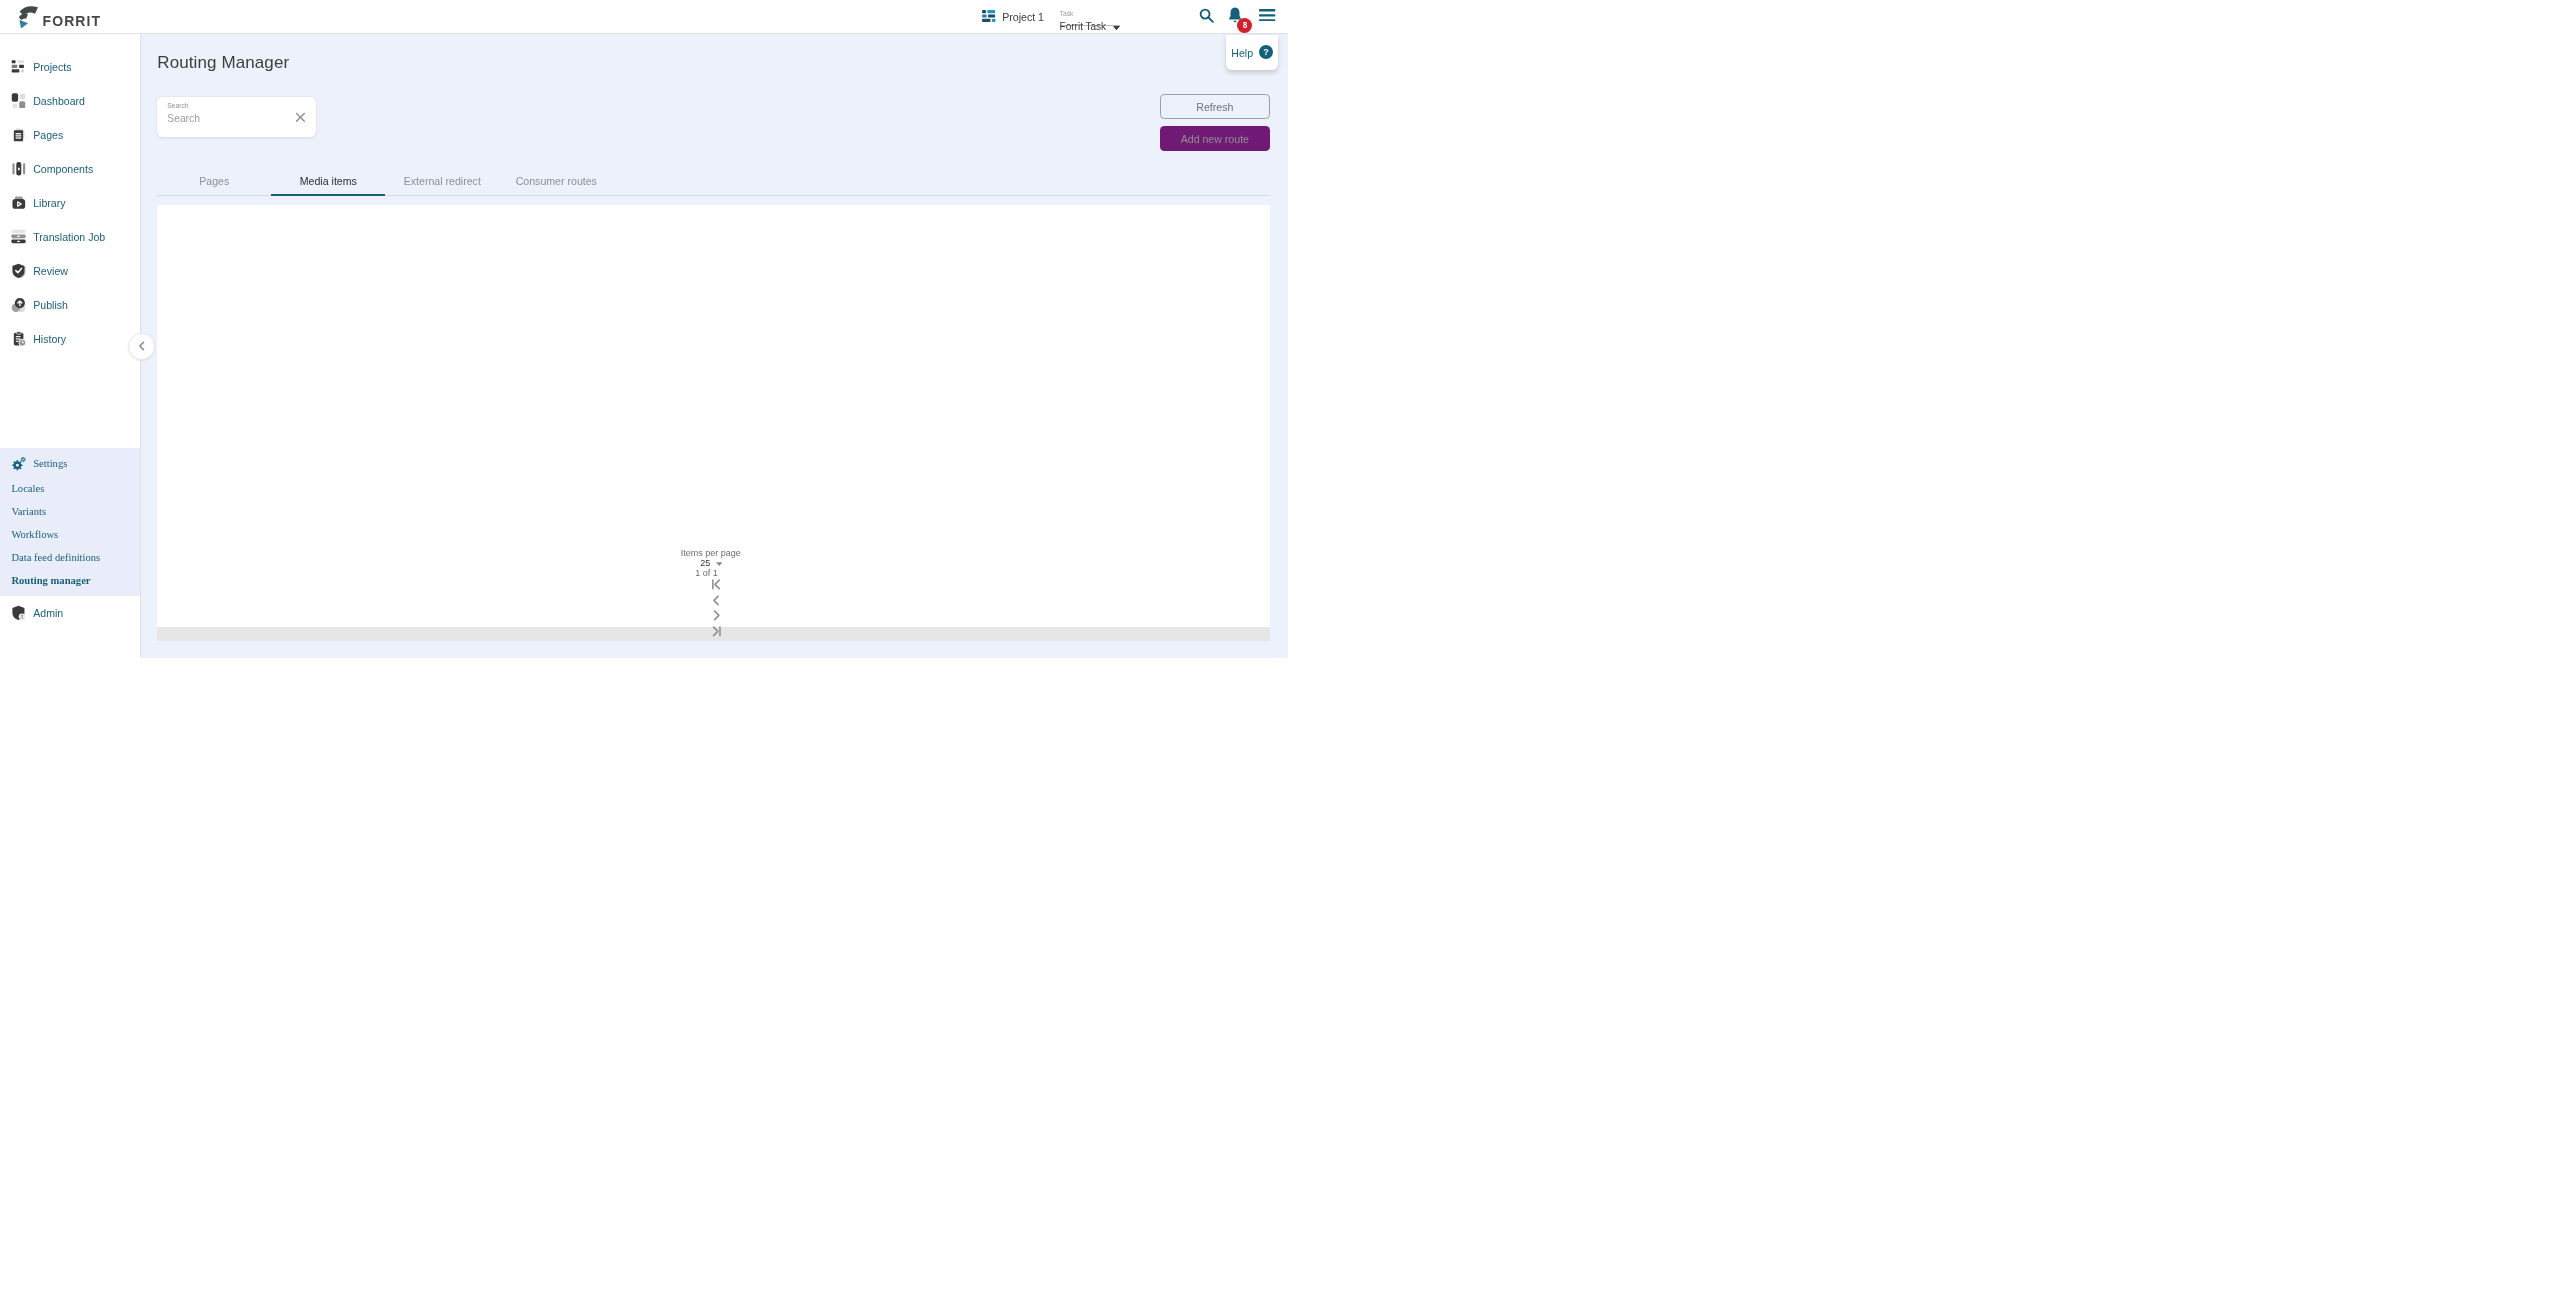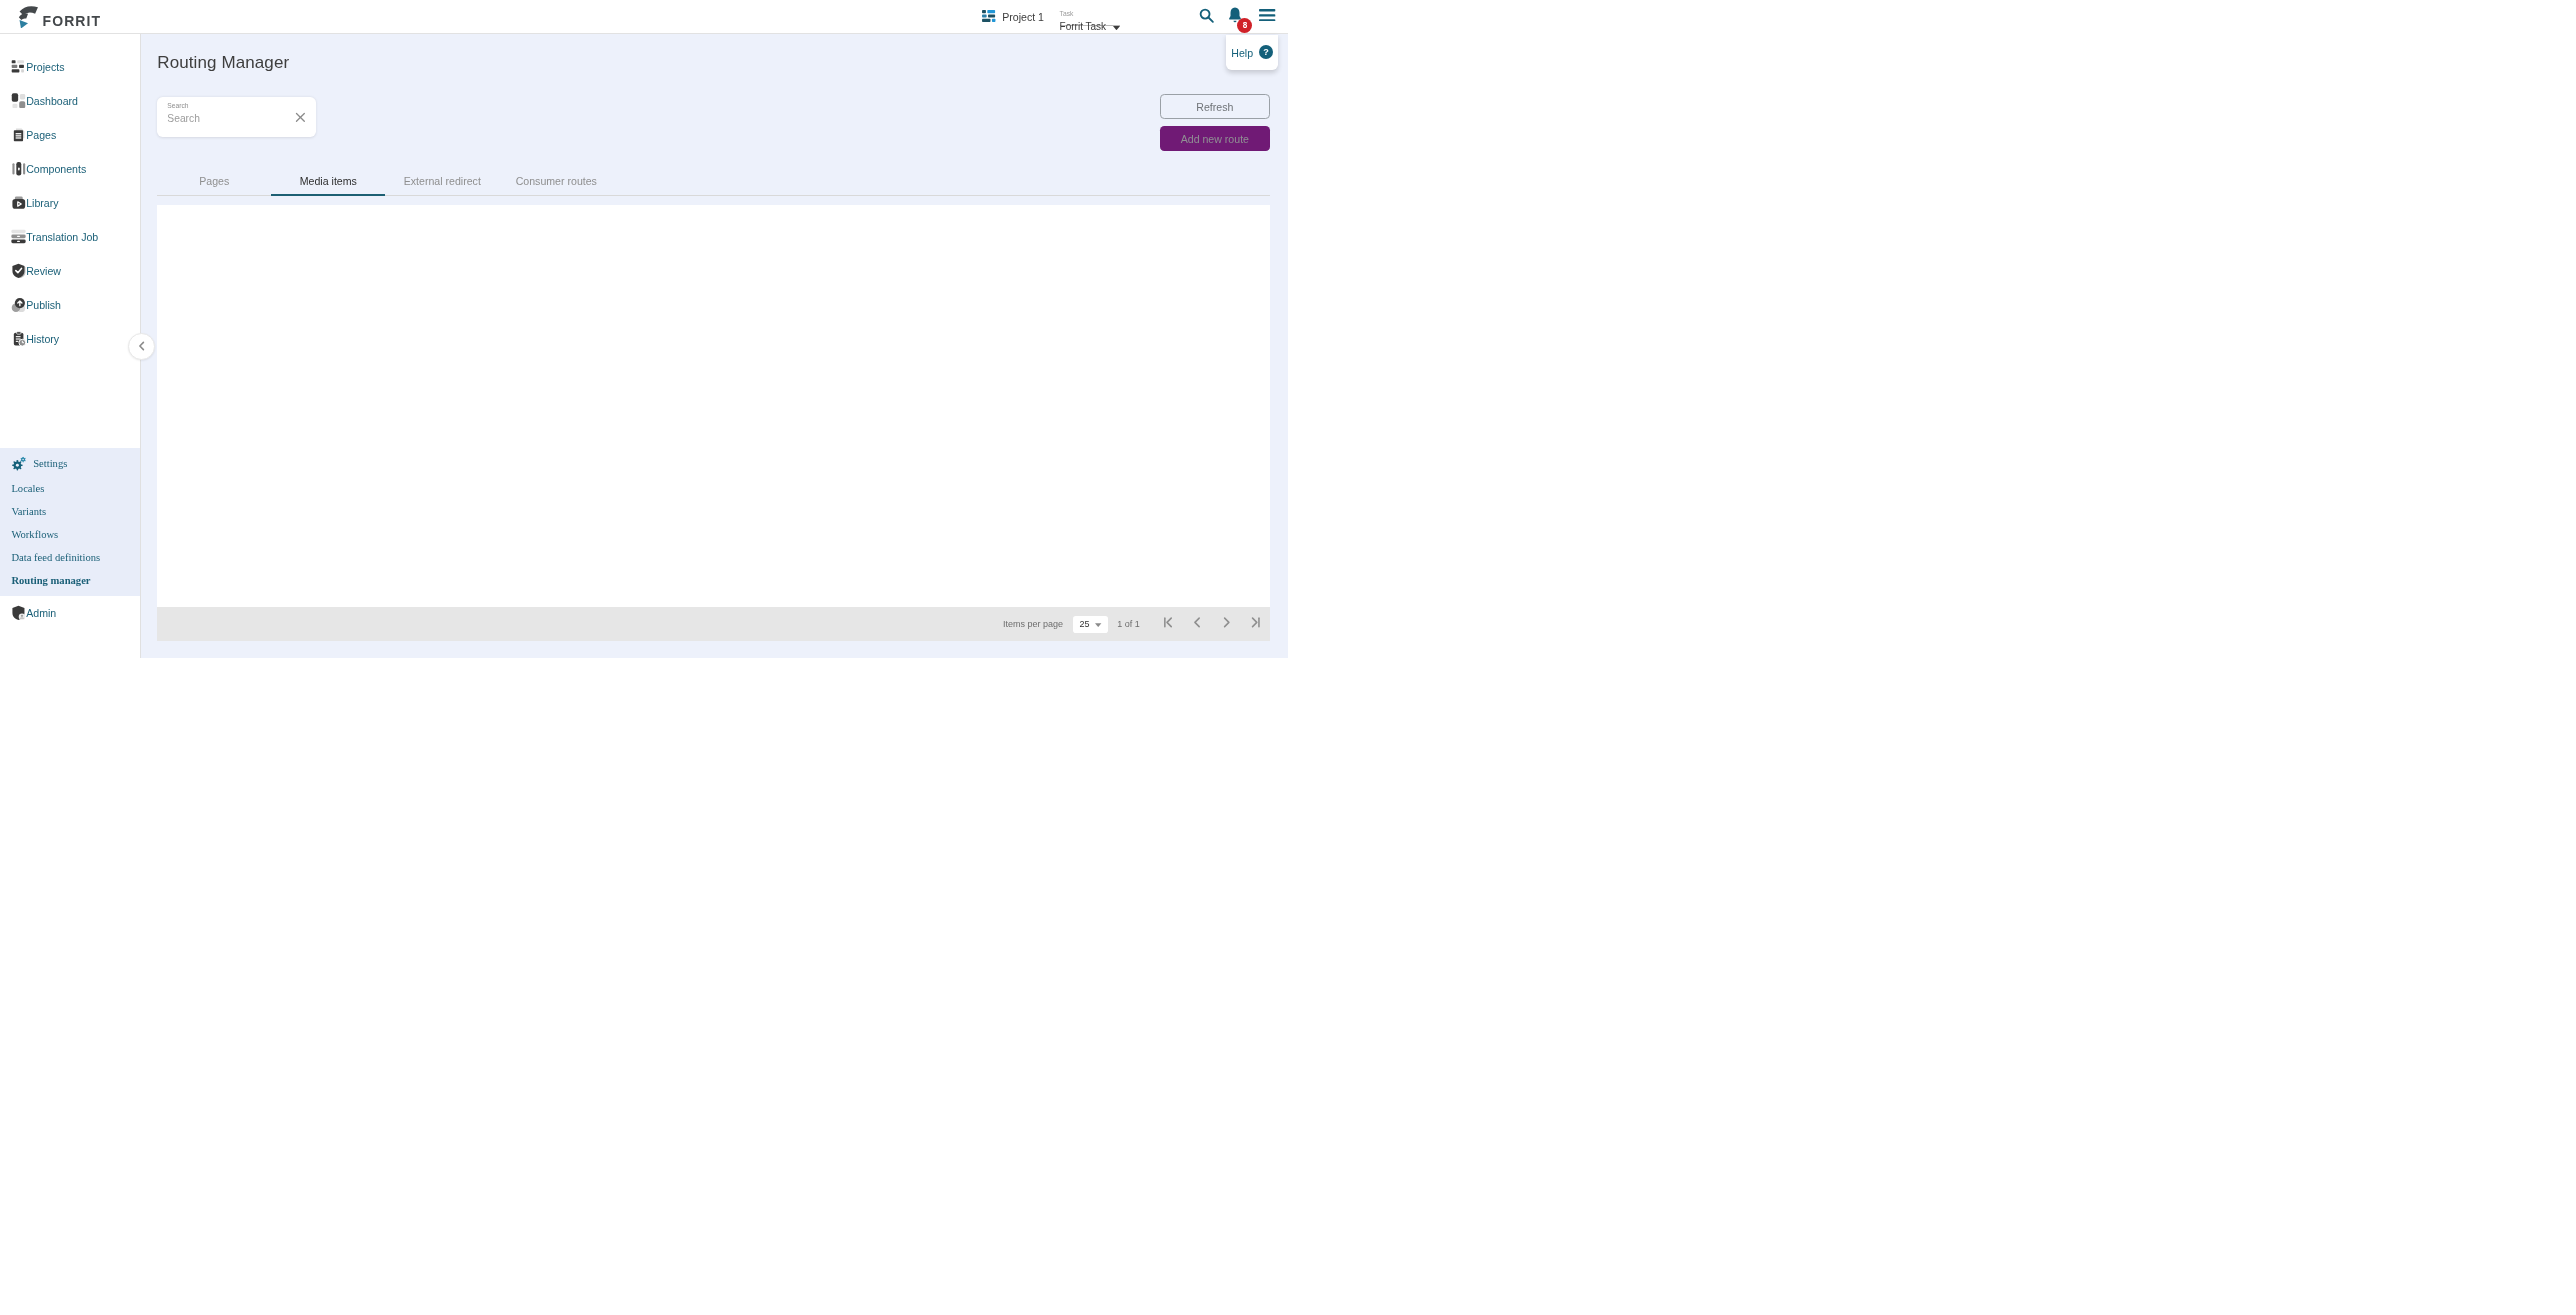--- a/index.html
+++ b/index.html
@@ -76,21 +76,21 @@
     grid-area: sidebar;
     background: #fff;
     border-right: 0.7px solid #e0e0e0;
     position: relative;
     display: flex; flex-direction: column;
     z-index: 5;
   }
   nav { padding-top: 15.6px; }
   .side-item {
     height: 34px; display: flex; align-items: center;
-    padding-left: 10.6px; cursor: pointer;
+    padding-left: 10.6px; gap: 7px; cursor: pointer;
   }
   .side-icon { width: 15.6px; height: 15.6px; flex: 0 0 15.6px; display:flex; align-items:center; justify-content:center; }
   .side-label { font-size: 10.6px; font-weight: 500; color: #1a5f77; white-space: nowrap; }
 
   .collapse-btn {
     position: absolute; left: 128px; top: 299px;
     width: 27px; height: 27px; border-radius: 50%;
     background: #fff; border: 0.7px solid #e8e8e8;
     box-shadow: 0 0.7px 2.1px rgba(0,0,0,0.08);
     display: flex; align-items: center; justify-content: center;
@@ -171,23 +171,23 @@
     display: flex; align-items: center;
     font-size: 10.3px; color: #3a3a3a;
   }
   .c1 { width: 571px; padding-left: 57px; }
   .c2 { flex: 1; }
   .c3 { width: 50px; display: flex; justify-content: flex-end; padding-right: 10px; }
   .open-btn { background: none; border: none; cursor: pointer; padding: 0; display: flex; }
   .t-fill { flex: 1; background: #fff; }
 
   .t-foot {
-    height: 34px; background: #e6e6e6;
+    height: 14px; background: #e6e6e6;
     display: flex; align-items: center; justify-content: flex-end;
-    font-size: 9px; color: #6d6d6d; padding-right: 5.7px;
+    font-size: 9px; color: #6d6d6d; padding-right: 5.7px; flex-direction: column;
   }
   .page-size-select {
     height: 17px; min-width: 35px; background: #fff; border-radius: 2.8px;
     margin: 0 9.2px 0 10px; padding: 0 5.7px;
     display: flex; align-items: center; justify-content: center; gap: 5.7px;
     color: #333; cursor: pointer;
   }
   .range-label { margin-right: 8.5px; }
   .pager-btn {
     width: 17px; height: 17px; margin-left: 12px;

